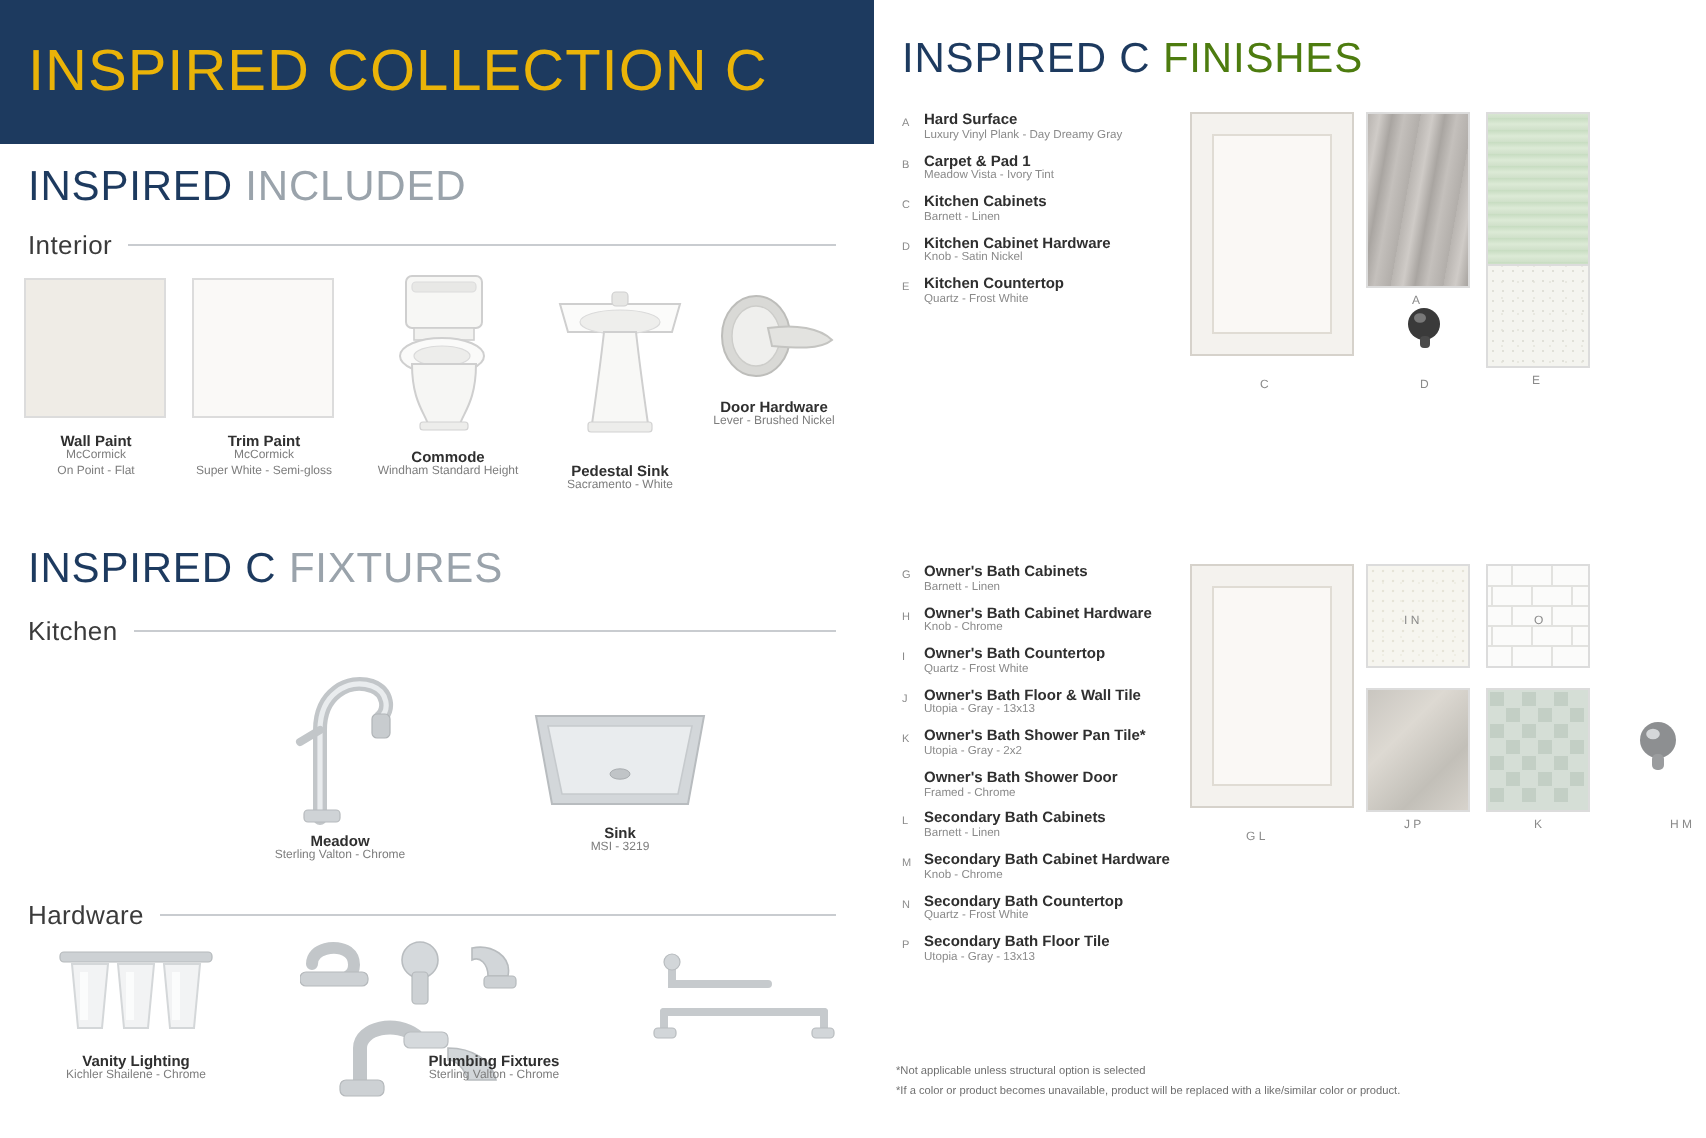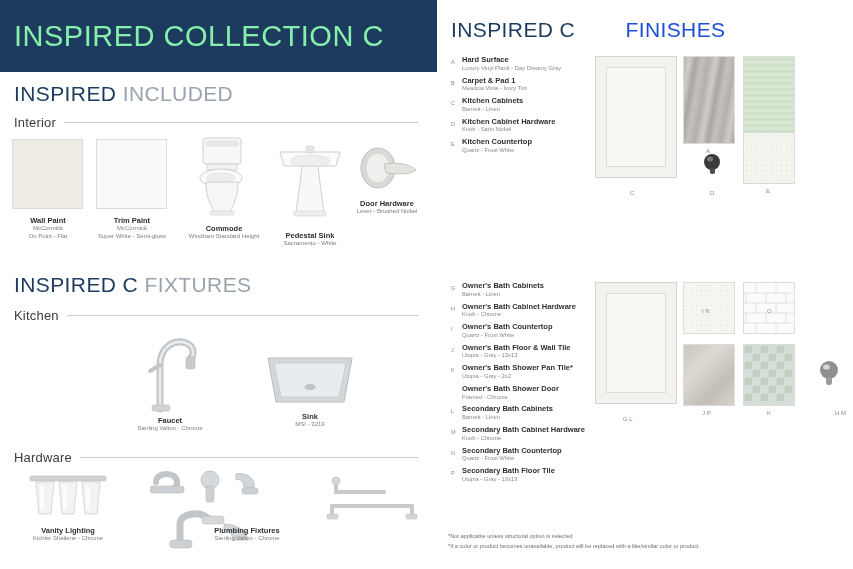--- a/index.html
+++ b/index.html
@@ -18,21 +18,21 @@
   
   .left-col {
     position: absolute; left: 0; top: 0; width: 437px; height: 569px;
   }
   .title-banner {
     position: absolute; left: 0; top: 0; width: 437px; height: 72px;
     background: #1d3a5f;
     display: flex; align-items: center;
   }
   .title-banner .title-text {
-    color: #86efac;
+    color: #eab308;
     font-size: 29px;
     letter-spacing: 0.5px;
     font-weight: 400;
     padding-left: 14px;
     font-family: "Liberation Sans", sans-serif;
   }
 
   .section-heading {
     font-size: 21px;
     letter-spacing: 0.4px;
@@ -190,21 +190,21 @@
     <div class="abs" style="left:130px; top:325px; width:80px; height:88px;">
       <svg width="80" height="88" viewBox="0 0 80 88">
         <path d="M30 84 L30 40 C30 22, 44 14, 56 18 C64 21, 65 30, 60 34" fill="none" stroke="#c2c6c9" stroke-width="7" stroke-linecap="round"></path>
         <path d="M30 84 L30 40 C30 22, 44 14, 56 18 C64 21, 65 30, 60 34" fill="none" stroke="#e9ecee" stroke-width="2.6" stroke-linecap="round"></path>
         <rect x="22" y="80" width="18" height="6" rx="2" fill="#cfd3d6" stroke="#b6babd" stroke-width="0.6"></rect>
         <rect x="56" y="32" width="9" height="12" rx="2.5" fill="#c8cccf" stroke="#b0b4b7" stroke-width="0.6"></rect>
         <path d="M30 40 L20 46" stroke="#c2c6c9" stroke-width="4" stroke-linecap="round"></path>
       </svg>
     </div>
     <div class="abs cap" style="left:130px; top:416px; width:80px;">
-      <div class="name">Faucet</div>
+      <div class="name">Meadow</div>
       <div class="sub">Sterling Valton - Chrome</div>
     </div>
 
     <div class="abs" style="left:266px; top:348px; width:88px; height:62px;">
       <svg width="88" height="62" viewBox="0 0 88 62">
         <path d="M2 10 L86 10 L78 54 L10 54 Z" fill="#d3d7da" stroke="#b8bcbf" stroke-width="1"></path>
         <path d="M8 15 L80 15 L73 49 L15 49 Z" fill="#e9ecee" stroke="#c6cacd" stroke-width="0.8"></path>
         <ellipse cx="44" cy="39" rx="5" ry="2.6" fill="#c0c4c7" stroke="#a9adb0" stroke-width="0.5"></ellipse>
       </svg>
     </div>
@@ -269,21 +269,21 @@
         <rect x="5" y="38" width="11" height="5" rx="2" fill="#d2d6d9" stroke="#b8bcbf" stroke-width="0.6"></rect>
         <rect x="84" y="38" width="11" height="5" rx="2" fill="#d2d6d9" stroke="#b8bcbf" stroke-width="0.6"></rect>
       </svg>
     </div>
   </div>
 
   <div class="right-col">
 
     <div class="finish-title">
       <span class="dark" style="color:#1d3a5f;">INSPIRED C</span>
-      <span class="gray" style="color:#1d4ed8;margin-left:44px;">FINISHES</span>
+      <span class="gray" style="color:#4d7c0f;">FINISHES</span>
     </div>
 
     <div class="legend" style="left:14px; top:56px; width:140px;">
       <div class="legend-item">
         <div class="letter">A</div>
         <div class="lname">Hard Surface</div>
         <div class="lsub">Luxury Vinyl Plank - Day Dreamy Gray</div>
       </div>
       <div class="legend-item">
         <div class="letter">B</div>

